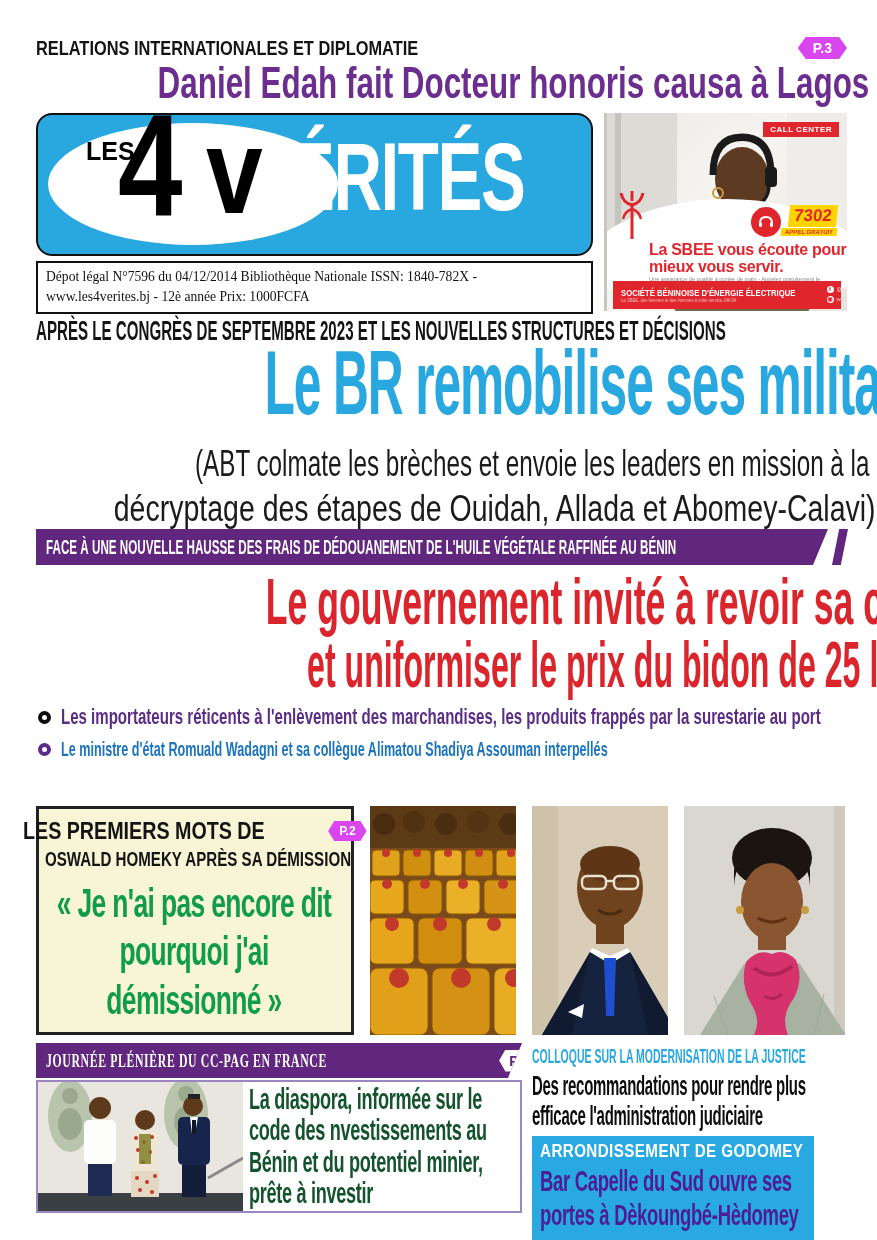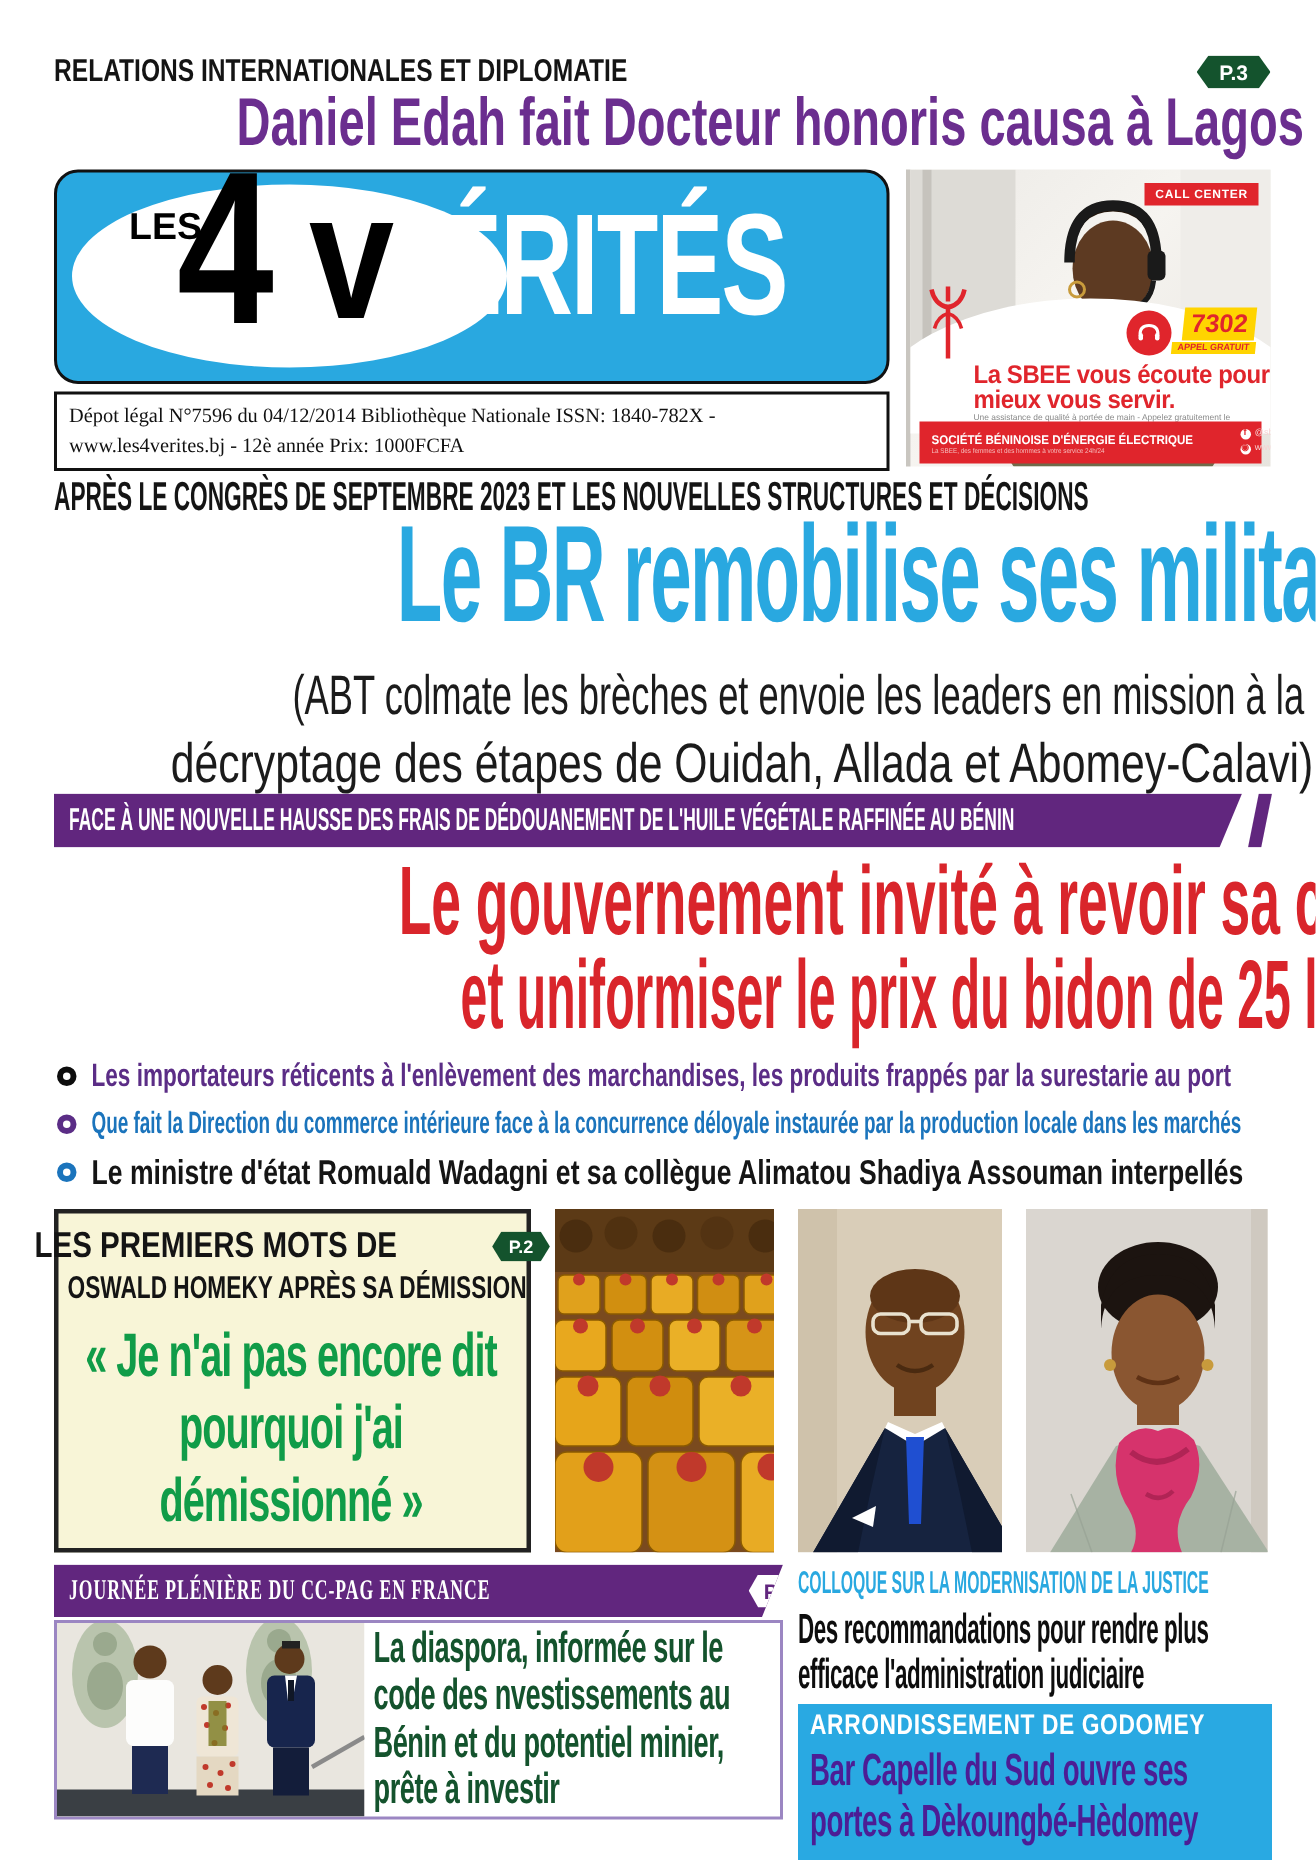--- a/index.html
+++ b/index.html
@@ -12,21 +12,21 @@
   body{width:877px;height:1240px;position:relative;overflow:hidden;
        font-family:"Liberation Sans",sans-serif;color:var(--ink);}
   .sq{display:inline-block;white-space:nowrap;transform-origin:left center;}
   .sqc{display:inline-block;white-space:nowrap;transform-origin:center center;}
   .wrapblock{display:inline-block;transform-origin:left top;}
 
   
   .hexbadge{display:inline-flex;align-items:center;justify-content:center;
     font-weight:bold;font-size:14px;padding:4px 15px;line-height:1;
     clip-path:polygon(16% 0,84% 0,100% 50%,84% 100%,16% 100%,0 50%);}
-  .hexbadge.black{background:#14532d;color:#fff;}
+  .hexbadge.black{background:#d946ef;color:#fff;}
   .hexbadge.white-purple{background:#fff;color:var(--accent_purple);}
   .hexbadge.white-blue{background:#fff;color:#1B9AD7;}
 
   
   .top-kicker-row{position:absolute;top:33px;left:36px;right:30px;height:30px;
     display:flex;justify-content:space-between;align-items:center;}
   .top-kicker{font-weight:bold;font-size:21px;letter-spacing:0;}
   .top-kicker .sq{transform:scaleX(.78);}
   .purple-headline{position:absolute;top:61px;left:0;right:0;text-align:center;
     color:var(--headline_purple);font-weight:bold;font-size:43px;line-height:1;padding-left:26px;}
@@ -146,21 +146,21 @@
   .ccpag-photo{width:205px;height:129px;flex:0 0 auto;}
   .ccpag-headline{flex:1;padding:2px 0 0 6px;font-weight:bold;font-size:29px;line-height:1.08;color:#14532d;}
   .ccpag-headline .wrapblock{width:432px;transform:scale(.625,1.0);letter-spacing:-.5px;}
 
   .right-col{flex:1;}
   .colloque-row{display:flex;align-items:center;gap:6px;height:26px;}
   .colloque-kicker{color:var(--accent_blue);font-weight:bold;font-size:21px;flex:1;}
   .colloque-kicker .sq{transform:scaleX(.50);}
   .justice-headline{margin-top:2px;font-weight:bold;font-size:28px;line-height:1.07;color:#0d0d0d;}
   .justice-headline .wrapblock{width:594px;transform:scaleX(.534);letter-spacing:-.5px;}
-  .godomey-box{margin-top:5px;background:#29A9E2;padding:4px 8px 7px;width:316px;}
+  .godomey-box{margin-top:5px;background:#29A9E2;padding:4px 8px 7px;width:282px;}
   .godomey-row{display:flex;align-items:center;gap:6px;}
   .godomey-kicker{color:#fff;font-weight:bold;font-size:19px;letter-spacing:.5px;flex:1;}
   .godomey-kicker .sq{transform:scaleX(.80);}
   .godomey-badge{font-size:11px;padding:3px 9px;}
   .godomey-headline{margin-top:2px;color:#4c1d95;font-weight:bold;font-size:30px;line-height:1.15;}
   .godomey-headline .wrapblock{width:492px;transform:scaleX(.615);letter-spacing:-.5px;}
 </style>
 </head>
 <body>
 
@@ -258,24 +258,20 @@
   </div>
   <div class="oil-banner-end"></div>
   <h2 class="red-headline">
     <span class="l1"><span class="sqc">Le gouvernement invité à revoir sa copie</span></span>
     <span class="l2"><span class="sqc">et uniformiser le prix du bidon de 25 litres</span></span>
   </h2>
   <ul class="bullets">
     <li>
       <span class="bmark"></span>
       <span class="btxt"><span class="sq">Les importateurs réticents à l'enlèvement des marchandises, les produits frappés par la surestarie au port</span></span>
-    </li>
-    <li>
-      <span class="bmark"></span>
-      <span class="btxt"><span class="sq">Que fait la Direction du commerce intérieure face à la concurrence déloyale instaurée par la production locale dans les marchés</span></span>
     </li>
     <li>
       <span class="bmark"></span>
       <span class="btxt"><span class="sq">Le ministre d'état Romuald Wadagni et sa collègue  Alimatou Shadiya Assouman interpellés</span></span>
     </li>
   </ul>
 
   <div class="middle-row">
     <div class="homeky-box">
       <div class="hk-row1">

